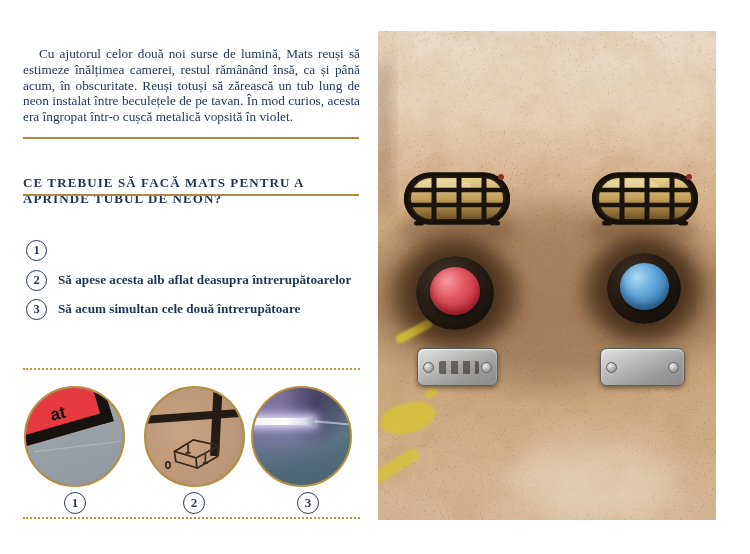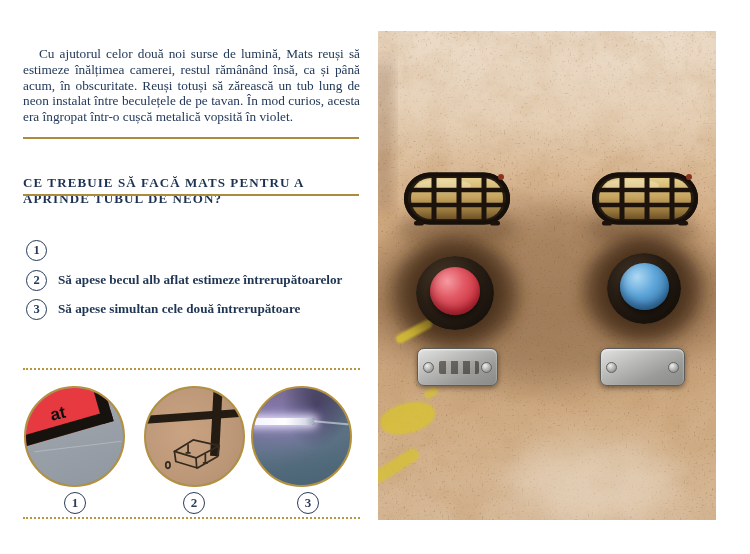--- a/index.html
+++ b/index.html
@@ -169,25 +169,25 @@
 
   <div class="rule rule-top"></div>
   <h2 class="question-heading">CE TREBUIE SĂ FACĂ MATS PENTRU A APRINDE TUBUL DE NEON?</h2>
   <div class="rule rule-bottom"></div>
 
   <div class="option-row r1">
     <div class="opt-circle">1</div>
   </div>
   <div class="option-row r2">
     <div class="opt-circle">2</div>
-    <div class="opt-text">Să apese becul alb aflat estimeze întrerupătoarelor</div>
+    <div class="opt-text">Să apese acesta alb aflat deasupra întrerupătoarelor</div>
   </div>
   <div class="option-row r3">
     <div class="opt-circle">3</div>
-    <div class="opt-text">Să apese simultan cele două întrerupătoare</div>
+    <div class="opt-text">Să acum simultan cele două întrerupătoare</div>
   </div>
 
   <div class="dotted dotted-top"></div>
 
   <div class="thumb thumb-1">
     <div class="bg">
       <div class="warn-label">
         <span>at</span>
       </div>
       <div class="crease"></div>

